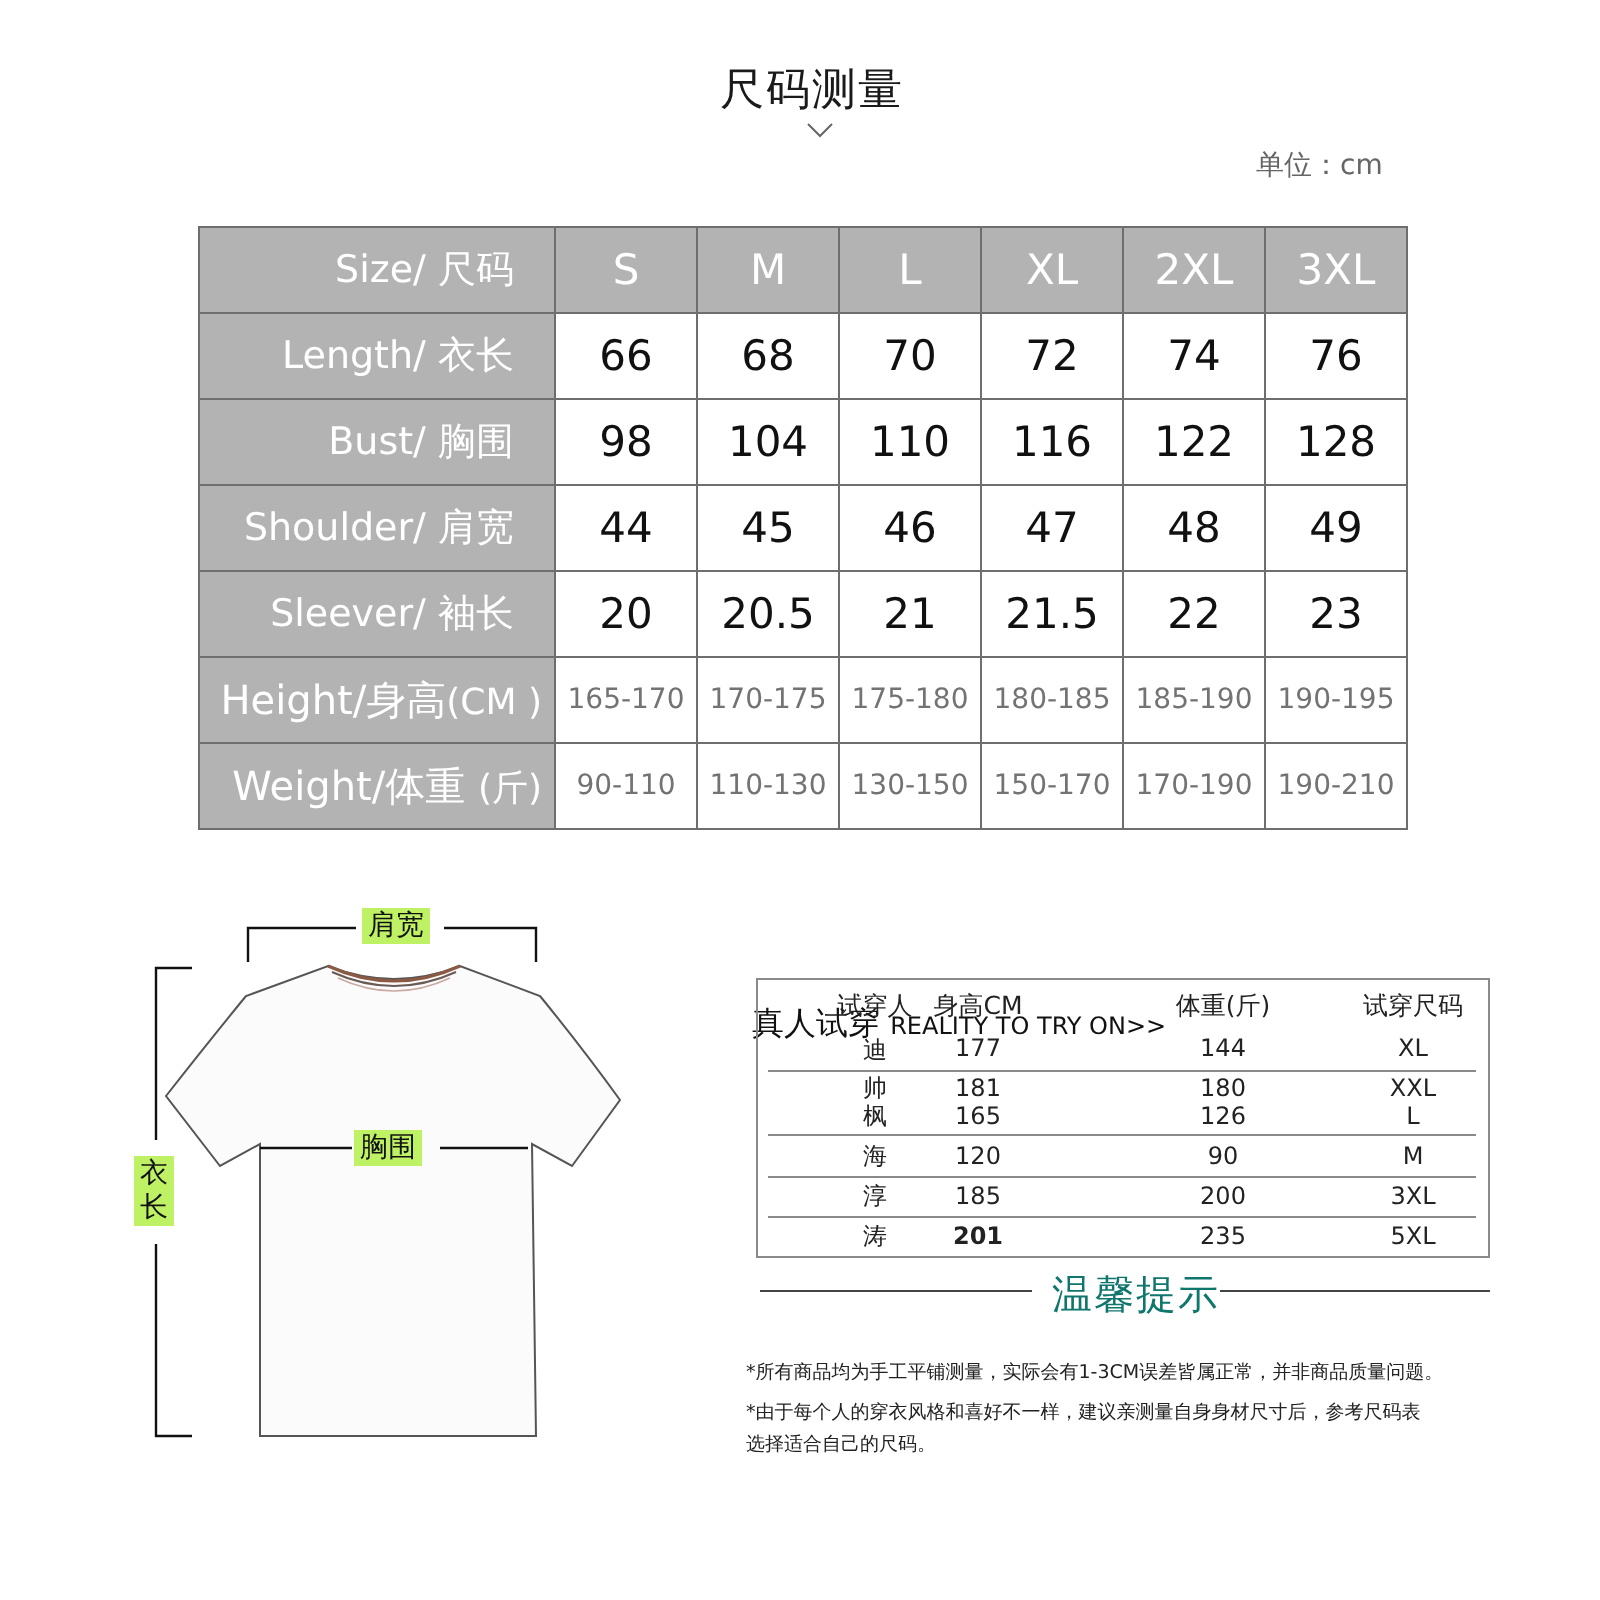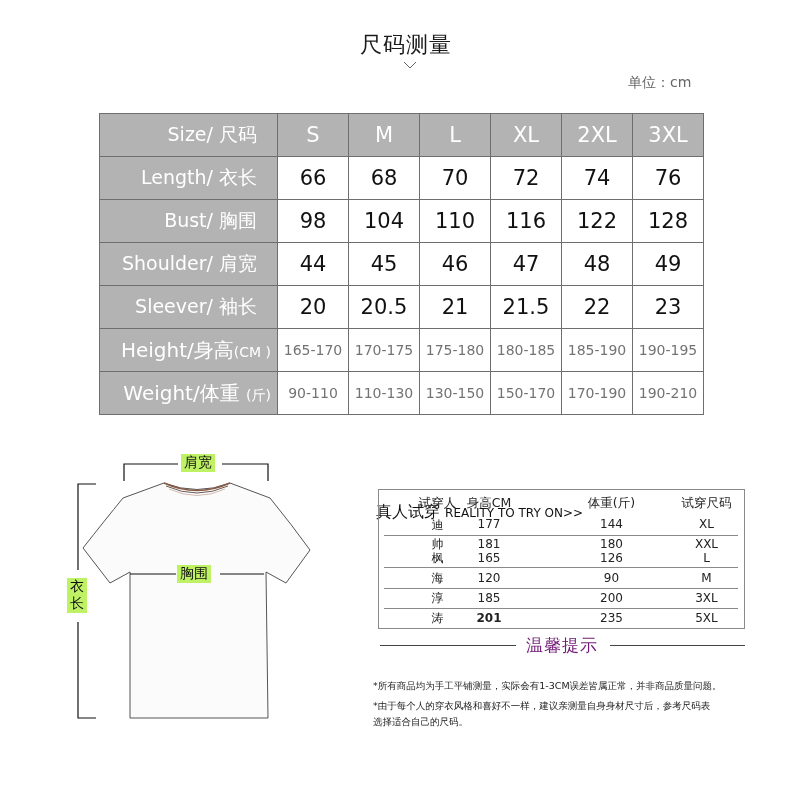--- a/index.html
+++ b/index.html
@@ -12,40 +12,40 @@
 
   
   .size-table { position: absolute; left: 99px; top: 113px; border-collapse: collapse; table-layout: fixed; }
   .size-table td { border: 1px solid #6e6e6e; text-align: center; vertical-align: middle; height: 43px; padding: 0; white-space: nowrap; }
   .size-table td.lbl { width: 178px; background: #b3b3b3; color: #ffffff; text-align: right; padding-right: 20px; font-size: 19px; }
   .size-table td.hd { background: #b3b3b3; color: #ffffff; font-size: 21px; width: 71px; }
   .size-table tr.head td { height: 43px; }
   .size-table td.v { background: #ffffff; color: #111; font-size: 21px; width: 71px; }
   .size-table td.vs { background: #ffffff; color: #737373; font-size: 14px; width: 71px; }
   .size-table td.lbl.big { font-size: 20px; padding-right: 6px; }
-  .size-table td.lbl .small { font-size: 14px; }
+  .size-table td.lbl .small { font-size: 18px; }
 
   
   .diagram { position: absolute; left: 60px; top: 440px; width: 280px; height: 300px; }
   .dim-lbl { position: absolute; font-size: 14px; color: #111; background: #bef264; padding: 0 3px; }
 
   
   .tryon-title { position: absolute; left: 376px; top: 462px; font-size: 16px; color: #111; margin-top: 40px; }
   .tryon-title .en { font-size: 12px; }
   .tryon-box { position: absolute; left: 378px; top: 489px; width: 367px; height: 140px; border: 1px solid #8a8a8a; }
   .tr-row { position: absolute; left: 5px; right: 6px; font-size: 12px; color: #222; }
   .tr-row.sep { border-bottom: 1px solid #8a8a8a; }
   .tr-cell { position: absolute; top: 0; text-align: center; }
   .c1 { left: 0; width: 45px; margin-left: 31px; }
   .c2 { left: 75px; width: 60px; }
   .c3 { left: 180px; width: 95px; }
   .c4 { left: 285px; width: 75px; }
 
   .tips-line { position: absolute; top: 645px; height: 1px; background: #444; }
-  .tips-title { position: absolute; left: 526px; top: 634px; font-size: 17px; color: #701a75; letter-spacing: 1px; }
+  .tips-title { position: absolute; left: 526px; top: 634px; font-size: 20px; color: #0f766e; letter-spacing: 1px; }
   .note { position: absolute; left: 373px; font-size: 9.5px; color: #222; white-space: nowrap; margin-top: 12px; }
 </style>
 </head>
 <body>
 
 <div class="title">尺码测量</div>
 <svg class="chevron" viewBox="0 0 14 14">
     <polyline points="1,4 7,10 13,4" fill="none" stroke="#666" stroke-width="1"></polyline>
   </svg>
 <div class="unit">单位：cm</div>

